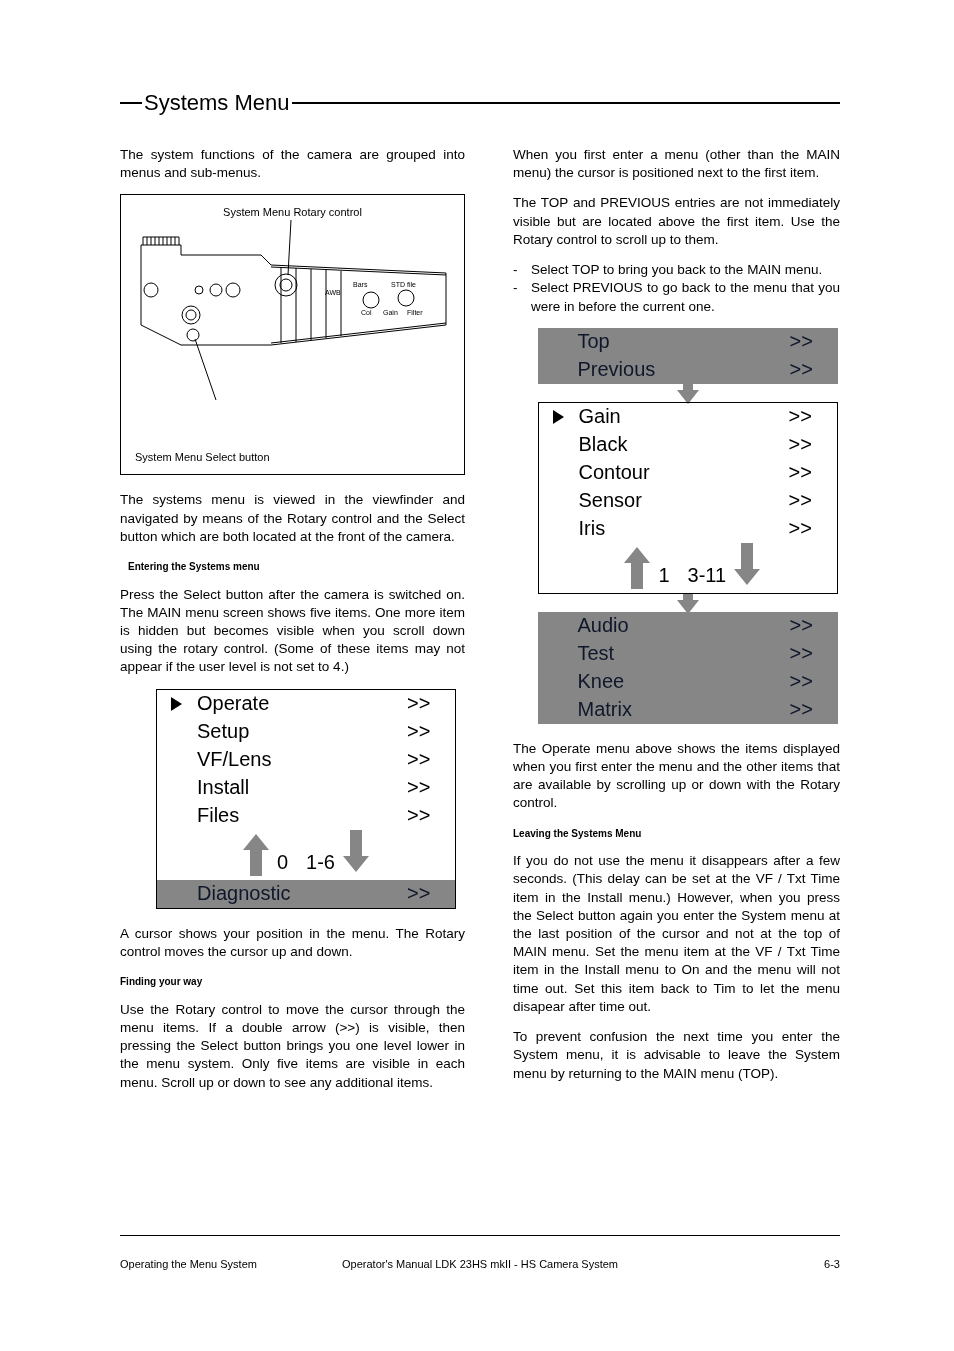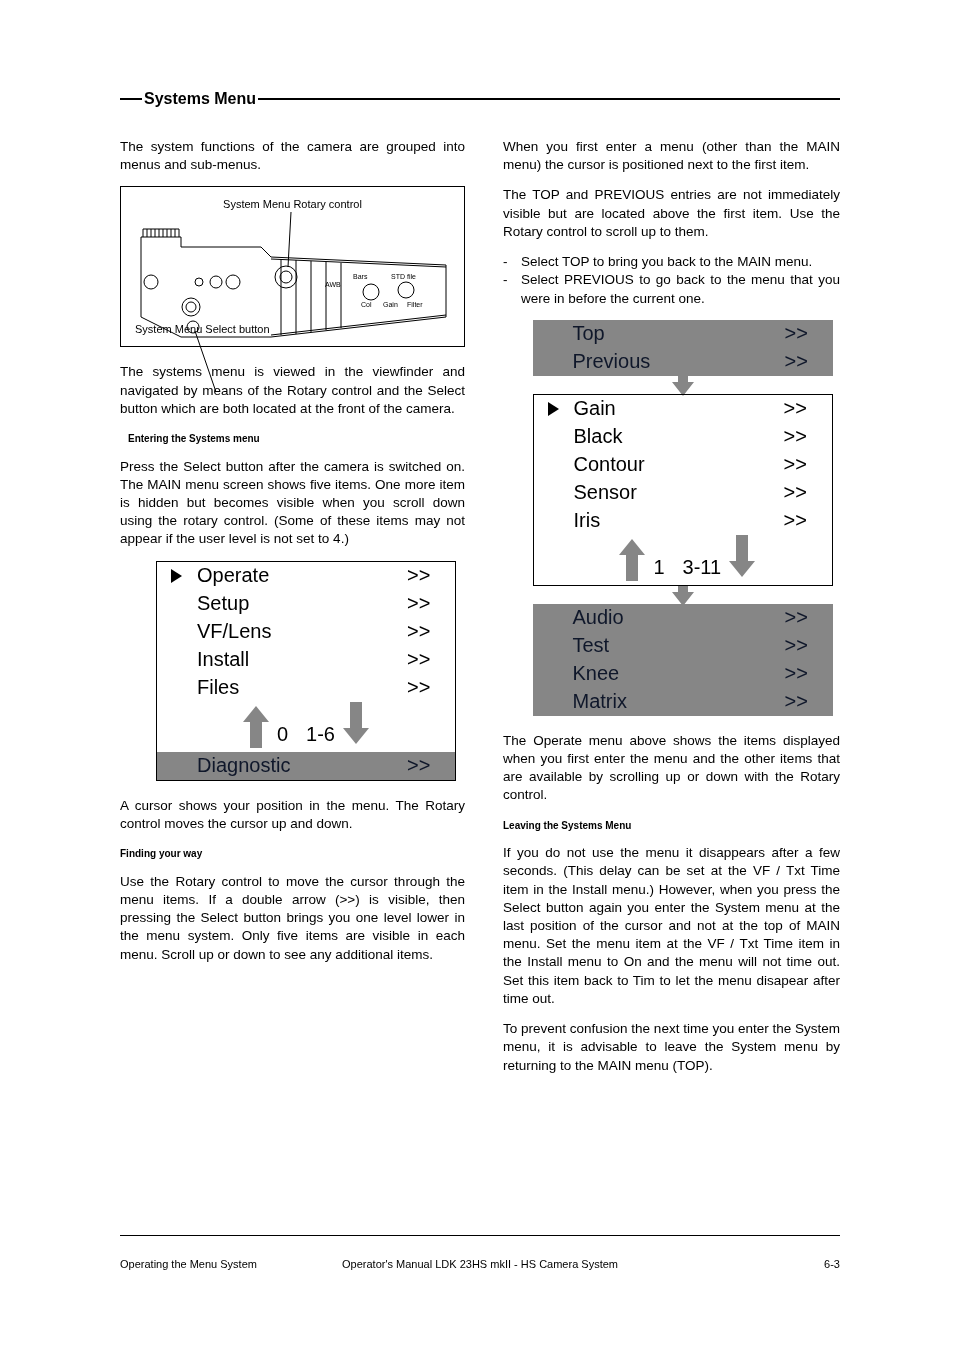--- a/index.html
+++ b/index.html
@@ -21,51 +21,51 @@
     display: flex;
     align-items: center;
     margin-bottom: 30px;
   }
   .title-row .lead-line {
     width: 22px;
     height: 2px;
     background: #000;
   }
   .title-row .title {
-    font-size: 16px;
-    font-weight: bold;
+    font-size: 22px;
+    font-weight: normal;
     padding: 0 2px;
   }
   .title-row .trail-line {
     flex: 1;
     height: 2px;
     background: #000;
   }
   .cols {
     display: flex;
-    gap: 38px;
+    gap: 48px;
   }
   .col {
     width: 345px;
     font-size: 13.5px;
     line-height: 1.35;
   }
   .col p { margin-bottom: 12px; text-align: justify; }
   .col h3 { font-size: 10px; font-weight: bold; margin: 14px 0 12px 0; }
   .indent { padding-left: 8px; }
   .bullets { margin: 0 0 12px 0; }
   .bullets .row { display:flex; gap:10px; text-align: justify; }
   .bullets .dash { width:8px; flex:none; }
   .bullets .txt { flex:1; }
 
   
   .diagram {
     border: 1px solid #000;
     width: 345px;
-    height: 161px;
+    height: 281px;
     margin: 6px 0 16px 0;
     position: relative;
     font-size: 11px;
   }
   .diagram .lbl-top {
     position: absolute;
     left: 50%;
     top: 10px;
     transform: translateX(-50%);
   }

